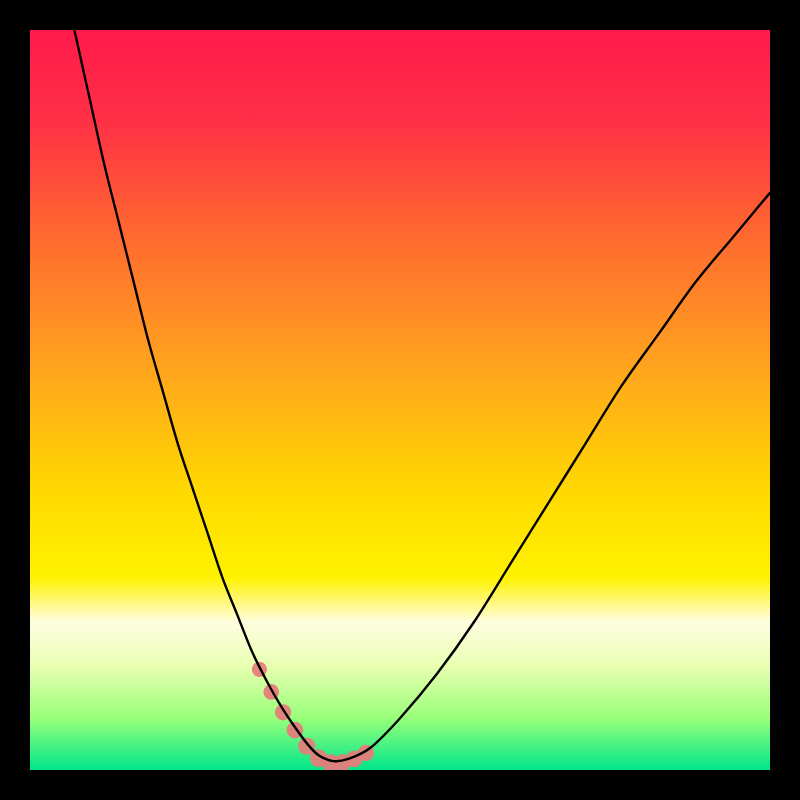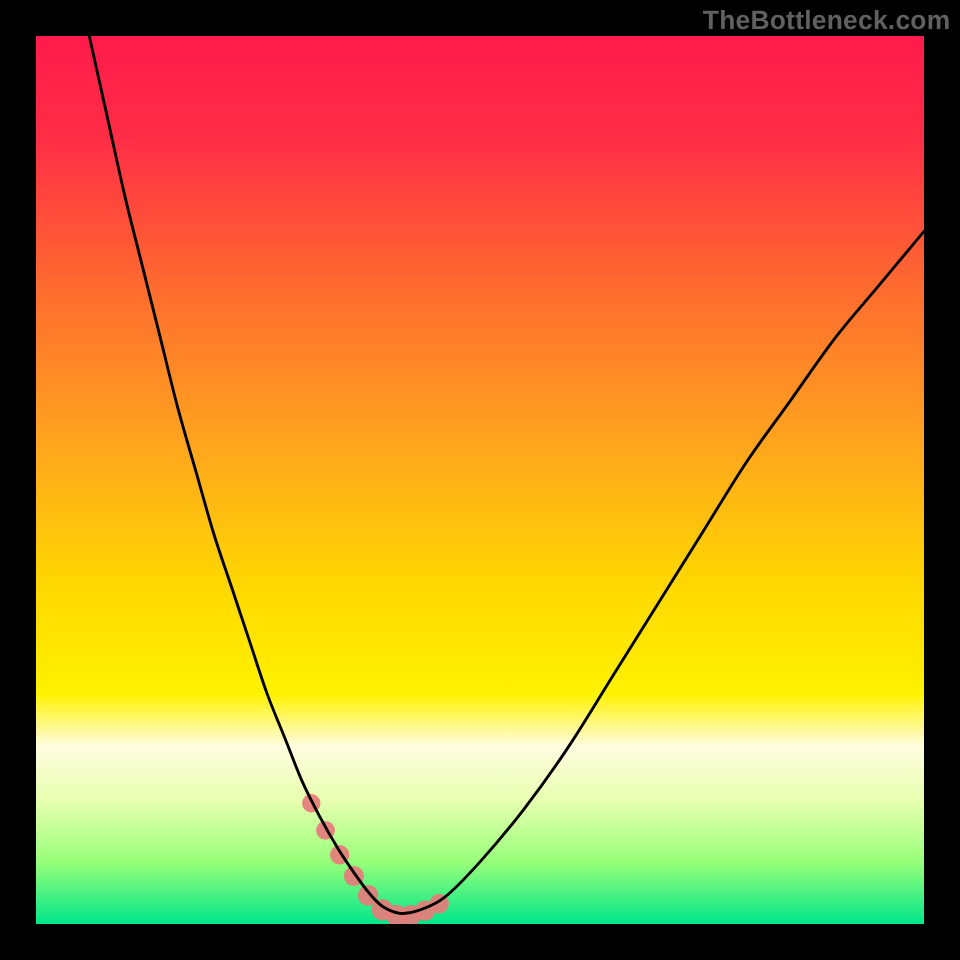--- a/index.html
+++ b/index.html
@@ -67,14 +67,13 @@
           <circle cx="276.76" cy="716.11" r="8.61" fill="#e77b7b" fill-opacity="0.92"></circle>
           <circle cx="288.60" cy="728.20" r="8.85" fill="#e77b7b" fill-opacity="0.92"></circle>
           <circle cx="300.44" cy="732.94" r="8.91" fill="#e77b7b" fill-opacity="0.92"></circle>
           <circle cx="312.28" cy="732.79" r="8.67" fill="#e77b7b" fill-opacity="0.92"></circle>
           <circle cx="324.12" cy="728.94" r="8.43" fill="#e77b7b" fill-opacity="0.92"></circle>
           <circle cx="335.96" cy="723.02" r="8.19" fill="#e77b7b" fill-opacity="0.92"></circle>
         </g>
       <path id="curve-path" fill="none" stroke="#000" stroke-width="2.4" stroke-linecap="round" stroke-linejoin="round" d="M 44.40 0.00 C 46.87 11.10, 54.27 44.40, 59.20 66.60 C 64.13 88.80, 69.07 112.23, 74.00 133.20 C 78.93 154.17, 83.87 172.67, 88.80 192.40 C 93.73 212.13, 98.67 231.87, 103.60 251.60 C 108.53 271.33, 113.47 292.30, 118.40 310.80 C 123.33 329.30, 128.27 345.33, 133.20 362.60 C 138.13 379.87, 143.07 398.37, 148.00 414.40 C 152.93 430.43, 157.87 444.00, 162.80 458.80 C 167.73 473.60, 172.67 488.40, 177.60 503.20 C 182.53 518.00, 187.47 534.03, 192.40 547.60 C 197.33 561.17, 202.27 572.27, 207.20 584.60 C 212.13 596.93, 217.07 610.50, 222.00 621.60 C 226.93 632.70, 231.87 641.95, 236.80 651.20 C 241.73 660.45, 246.67 669.08, 251.60 677.10 C 256.53 685.12, 262.08 693.13, 266.40 699.30 C 270.72 705.47, 273.80 709.78, 277.50 714.10 C 281.20 718.42, 284.28 722.36, 288.60 725.20 C 292.92 728.04, 298.47 730.50, 303.40 731.12 C 308.33 731.74, 312.03 731.12, 318.20 728.90 C 324.37 726.68, 331.77 724.58, 340.40 717.80 C 349.03 711.02, 358.90 700.53, 370.00 688.20 C 381.10 675.87, 394.67 659.83, 407.00 643.80 C 419.33 627.77, 431.67 610.50, 444.00 592.00 C 456.33 573.50, 468.67 552.53, 481.00 532.80 C 493.33 513.07, 505.67 493.33, 518.00 473.60 C 530.33 453.87, 542.67 434.13, 555.00 414.40 C 567.33 394.67, 579.67 373.70, 592.00 355.20 C 604.33 336.70, 616.67 320.67, 629.00 303.40 C 641.33 286.13, 653.67 267.63, 666.00 251.60 C 678.33 235.57, 690.67 222.00, 703.00 207.20 C 715.33 192.40, 733.83 170.20, 740.00 162.80"></path>
     </svg>
   </div>
-  <div class="watermark">TheBottleneck.com</div>
 </div>
 
 </body></html>

